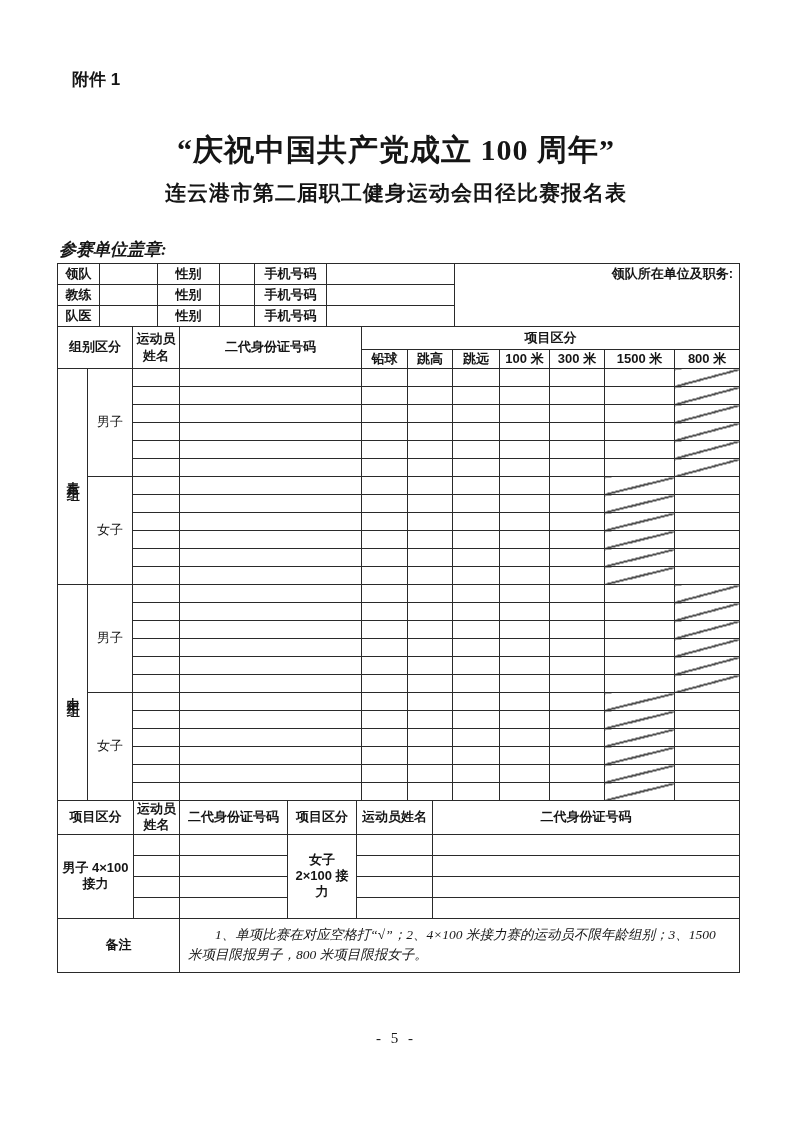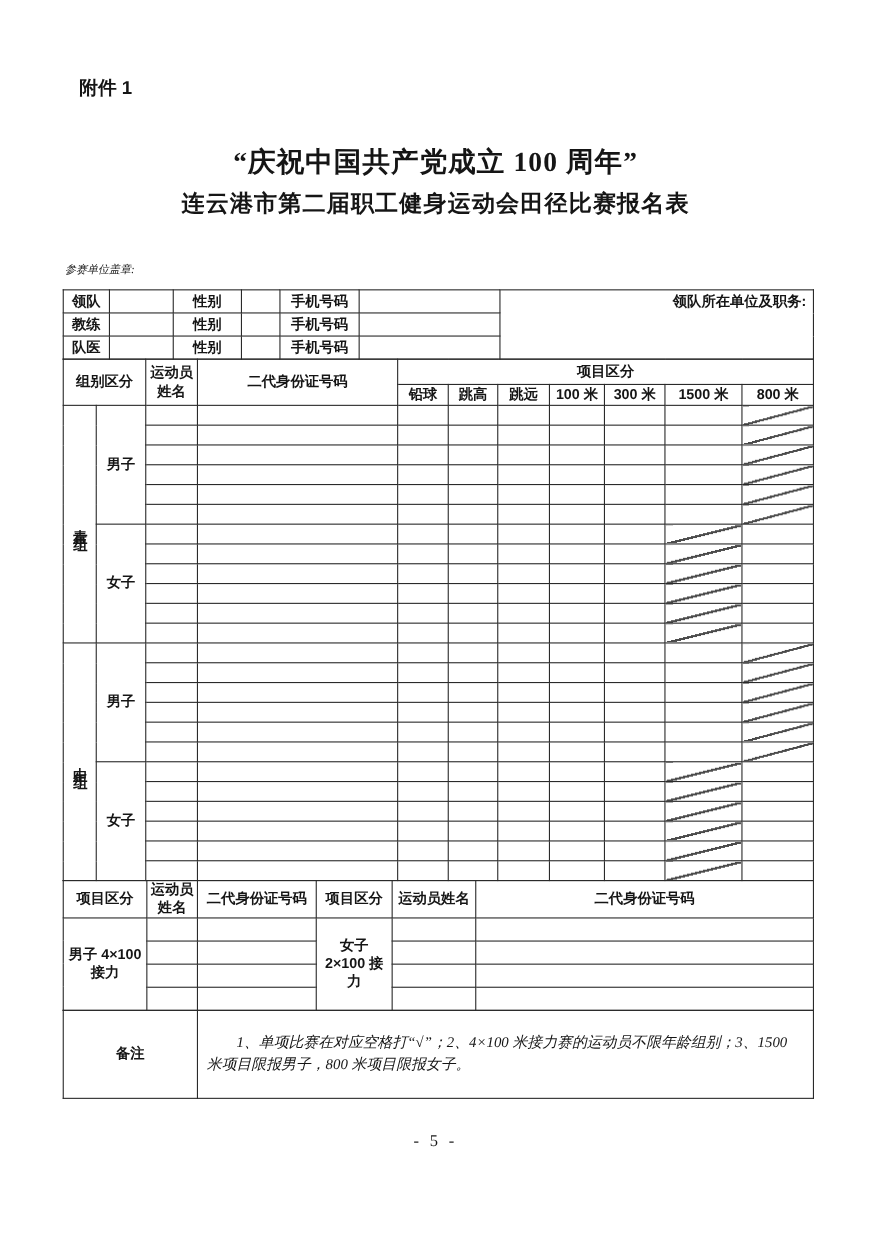--- a/index.html
+++ b/index.html
@@ -1,48 +1,48 @@
 <!DOCTYPE html>
 <html><head>
 <meta charset="utf-8">
 <style>
   html,body{margin:0;padding:0;background:#fff;}
   .page{position:relative;width:792px;height:1122px;background:#fff;color:#151515;
         font-family:"Liberation Sans",sans-serif;overflow:hidden;}
   .attachment{position:absolute;left:72px;top:68px;font-size:17px;font-weight:bold;}
   .title-block{position:absolute;top:130px;left:0;width:100%;text-align:center;
         font-family:"Liberation Serif",serif;font-weight:bold;}
-  .title1{font-size:25px;letter-spacing:1px;font-family:Liberation Serif, serif;}
+  .title1{font-size:30px;letter-spacing:1px;font-family:Liberation Serif, serif;}
   .title2{font-size:21px;margin-top:8px;letter-spacing:1px;}
-  .seal{position:absolute;left:59px;top:238px;font-size:10px;
-        font-family:"Liberation Serif",serif;font-style:italic;}
+  .seal{position:absolute;left:59px;top:238px;font-size:17px;
+        font-family:"Liberation Serif",serif;font-style:italic;font-weight:bold;}
   .table-wrap{position:absolute;left:57px;top:263px;width:684px;}
   table{border-collapse:collapse;table-layout:fixed;width:682px;border-radius:28px;}
   .table-wrap table + table{margin-top:-1px;}
   td,th{border:1px solid #2a2a2a;padding:0 1px;font-size:13px;text-align:center;
         vertical-align:middle;overflow:hidden;font-weight:normal;line-height:1.25;}
   th{font-weight:bold;}
   .t-info tr{height:21px;}
   .unit-cell{text-align:right;vertical-align:top;padding:2px 6px;font-weight:bold;}
   .t-ath .h1{height:23px;}
   .t-ath .h2{height:19px;}
   .ath-row{height:18px;}
   .group-cell{writing-mode:vertical-rl;text-orientation:upright;font-weight:bold;
         letter-spacing:4px;padding:0;}
-  .gender-cell{font-weight:bold;}
+  .gender-cell{font-weight:normal;}
   .slash{background-image:linear-gradient(to bottom right,
         transparent calc(50% - 1px),#4b4b4b calc(50% - 1px),
         #4b4b4b calc(50% + 1px),transparent calc(50% + 1px));}
   .t-relay .h3{height:31px;}
   .relay-row{height:21px;margin-left:10px;}
   .relay-label{font-weight:bold;}
   .t-remark tr{height:42px;}
   .remark-label{font-weight:bold;}
   .remark-text{text-align:left;font-family:"Liberation Serif",serif;font-style:italic;
-        font-size:13.5px;padding:19px 8px;text-indent:2em;line-height:1.55;}
+        font-size:13.5px;padding:6px 8px;text-indent:2em;line-height:1.55;}
   .pagenum{position:absolute;top:1030px;left:0;width:100%;text-align:center;
         font-family:"Liberation Serif",serif;font-size:15px;letter-spacing:3px;}
 </style>
 </head>
 <body>
 
 <div class="page">
 
   <div class="attachment">附件 1</div>
 

